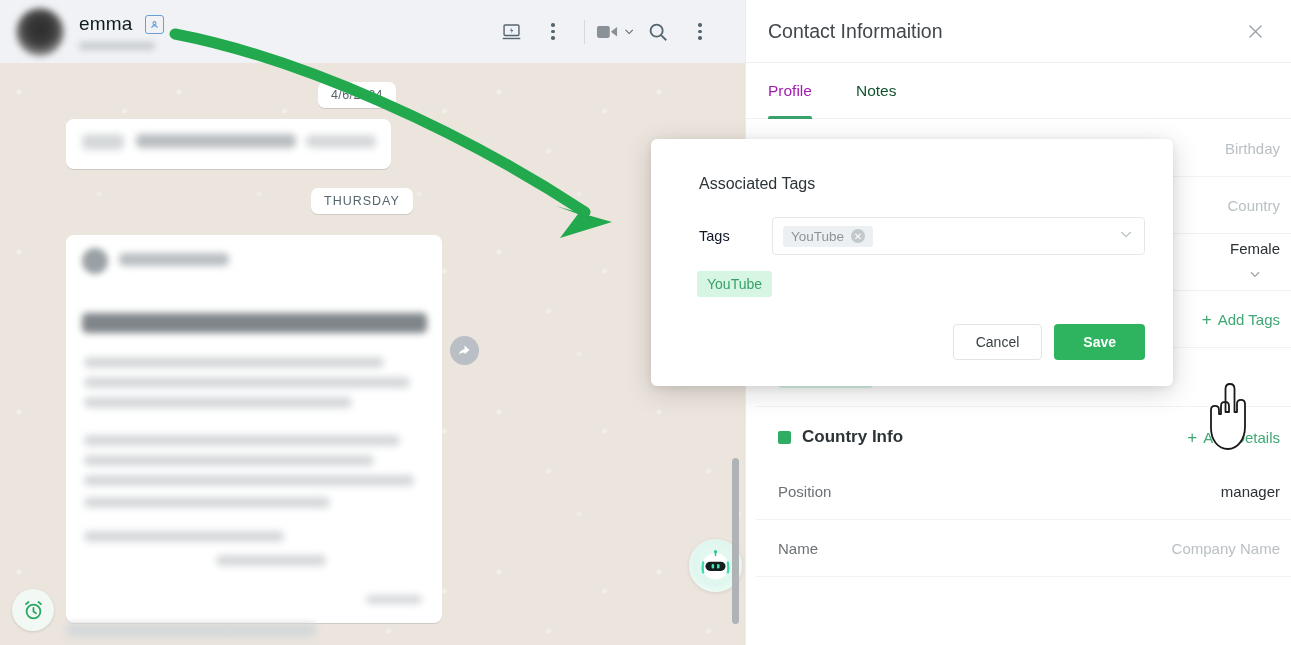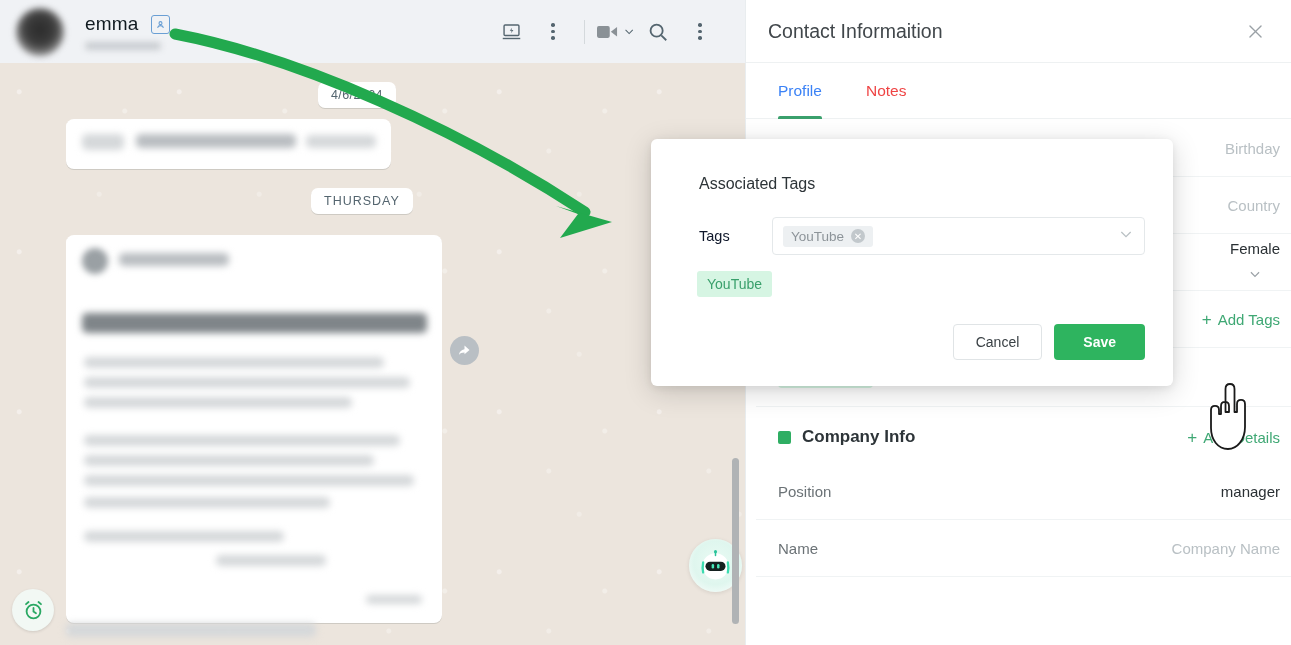--- a/index.html
+++ b/index.html
@@ -21,21 +21,21 @@
     position: absolute; left: 0; top: 0; width: 745px; height: 63px;
     background: #f0f2f5;
     display: flex; align-items: center; padding: 0 10px;
   }
   .avatar-blur {
     width: 48px; height: 48px; border-radius: 50%;
     background: radial-gradient(circle at 50% 45%, #2b2b2b 0%, #3d3d3d 42%, #8e8e8e 72%, #cfd2d4 100%);
     filter: blur(3px);
     margin-left: 6px; flex: 0 0 auto;
   }
-  .chat-head-text { margin-left: 21px; display: flex; flex-direction: column; justify-content: center; }
+  .chat-head-text { margin-left: 15px; display: flex; flex-direction: column; justify-content: center; }
   .chat-name-row { display: flex; align-items: center; gap: 12px; }
   .chat-name { font-size: 19px; color: #111b21; letter-spacing: .2px; }
   .contact-card-icon {
     width: 19px; height: 19px; border: 1.6px solid #6a9fd4; border-radius: 3px;
     display: flex; align-items: center; justify-content: center;
     color: #6a9fd4;
   }
   .chat-sub {
     width: 76px; height: 8px; margin-top: 7px; border-radius: 4px;
     background: #c8ccd0; filter: blur(3px);
@@ -123,22 +123,22 @@
   .panel-head {
     height: 63px; display: flex; align-items: center;
     padding: 0 22px; border-bottom: 1px solid #eef1f2;
   }
   .panel-title { font-size: 19.5px; color: #41474b; font-weight: 400; }
   .panel-close {
     margin-left: auto; width: 28px; height: 28px; color: #9aa1a6;
     display: flex; align-items: center; justify-content: center; cursor: pointer;
   }
   .panel-tabs { display: flex; gap: 44px; padding: 0 22px; border-bottom: 1px solid #eef1f2; height: 56px; align-items: center; }
-  .ptab { font-size: 15.5px; color: #ef4444; cursor: pointer; position: relative; height: 56px; display:flex; align-items:center; }
-  .ptab.active { color: #3b82f6; margin-left: 10px; }
+  .ptab { font-size: 15.5px; color: #14532d; cursor: pointer; position: relative; height: 56px; display:flex; align-items:center; }
+  .ptab.active { color: #a21caf; }
   .ptab.active::after {
     content: ""; position: absolute; left: 0; right: 0; bottom: 0; height: 3px;
     background: #3aa06c; border-radius: 2px 2px 0 0;
   }
 
   .panel-scroll { position: absolute; left: 10px; top: 120px; width: 546px; height: 525px; overflow: hidden; }
   .row {
     height: 57px; display: flex; align-items: center; justify-content: space-between;
     padding: 0 22px; border-bottom: 1px solid #f0f3f4; font-size: 15px;
   }
@@ -377,21 +377,21 @@
       <div class="tags-row">
         <span class="tag-chip">
           <span>YouTube</span>
           <span class="tag-x">✕</span>
         </span>
       </div>
 
       <div class="section-head">
         <span class="section-title">
           <i class="sq-green"></i>
-          <span>Company Info</span>
+          <span>Country Info</span>
         </span>
         <span class="link-green">
           <span class="plus">+</span>
           <span>Add Details</span>
         </span>
       </div>
 
       <div class="row">
         <span class="row-label">Position</span>
         <span class="row-value">manager</span>

